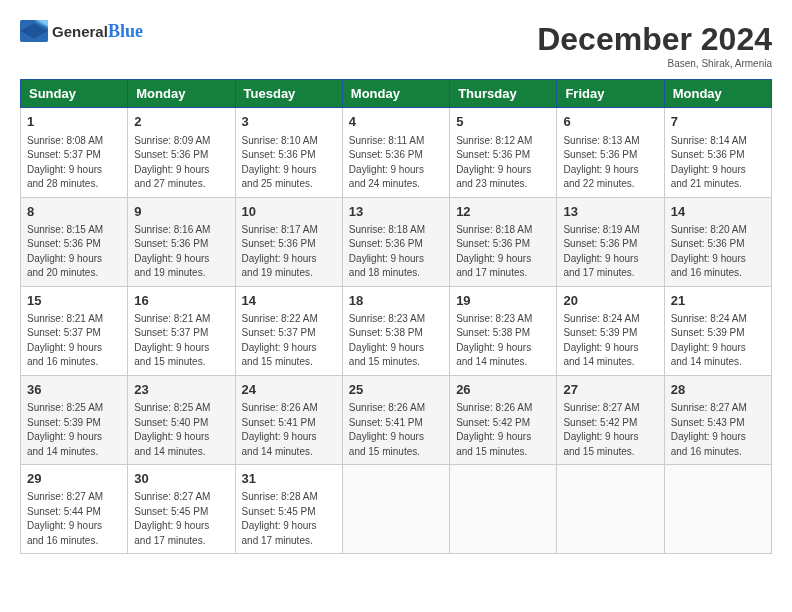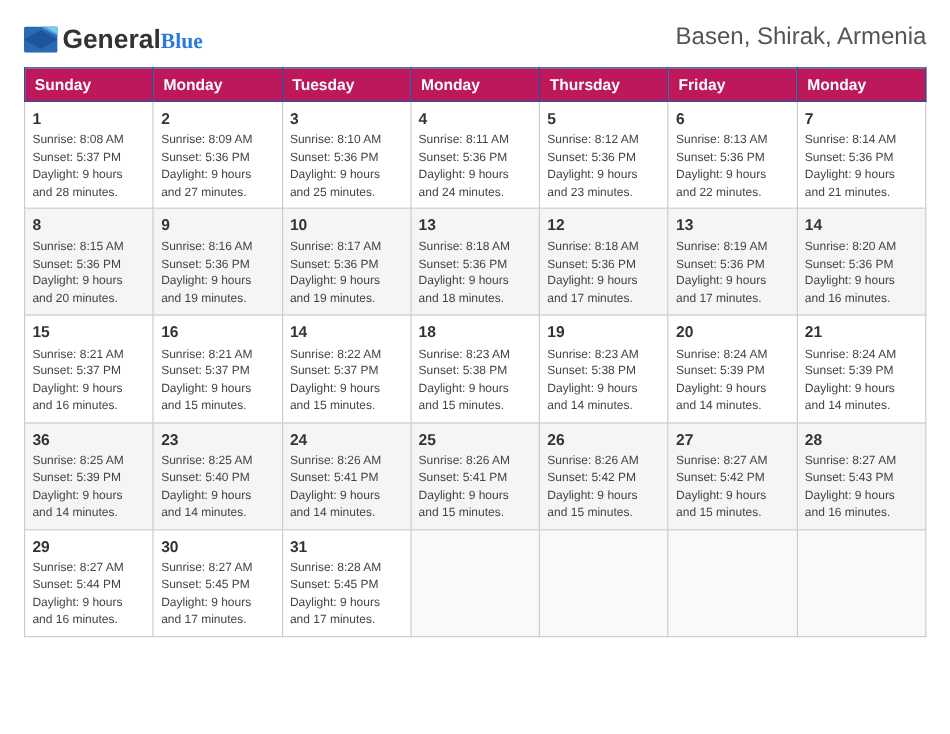--- a/index.html
+++ b/index.html
@@ -15,21 +15,21 @@
       justify-content: space-between;
       align-items: flex-start;
       margin-bottom: 10px;
     }
     .logo {
       display: flex;
       align-items: center;
       gap: 4px;
     }
     .logo-text-general {
-      font-size: 22px;
+      font-size: 15px;
       font-weight: bold;
       color: #333;
     }
     .logo-text-blue {
       font-size: 18px;
       font-weight: bold;
       color: #2a7ae2;
       font-family: Liberation Serif, serif;
     }
     .logo-icon {
@@ -39,30 +39,30 @@
     .title-area {
       text-align: right;
     }
     .month-title {
       font-size: 32px;
       font-weight: bold;
       color: #333;
       line-height: 1.2;
     }
     .subtitle {
-      font-size: 20px;
+      font-size: 10px;
       color: #555;
     }
     .calendar {
       width: 100%;
       border-collapse: collapse;
       border: 1px solid #ccc;
     }
     .calendar th {
-      background-color: #be185d;
+      background-color: #15803d;
       color: white;
       font-size: 13px;
       font-weight: bold;
       padding: 6px 8px;
       text-align: left;
       border: 1px solid #1e5499;
     }
     .calendar td {
       vertical-align: top;
       padding: 5px 6px;
@@ -101,20 +101,21 @@
       <rect x="0" y="0" width="36" height="28" rx="2" fill="#2a6ab5"></rect>
       <polygon points="18,4 36,14 18,24 0,14" fill="#1e5499"></polygon>
       <polygon points="20,2 36,10 36,0 20,0" fill="#4a9fd4"></polygon>
       <polygon points="22,0 36,0 36,8" fill="#7dc8f0"></polygon>
     </svg>
     <div>
       <span class="logo-text-general">General</span><span class="logo-text-blue">Blue</span>
     </div>
   </div>
   <div class="title-area">
+    <div class="month-title">December 2024</div>
     <div class="subtitle">Basen, Shirak, Armenia</div>
   </div>
 </div>
 
 <table class="calendar">
   <thead>
     <tr>
     <th>Sunday</th>
         <th>Monday</th>
         <th>Tuesday</th>

